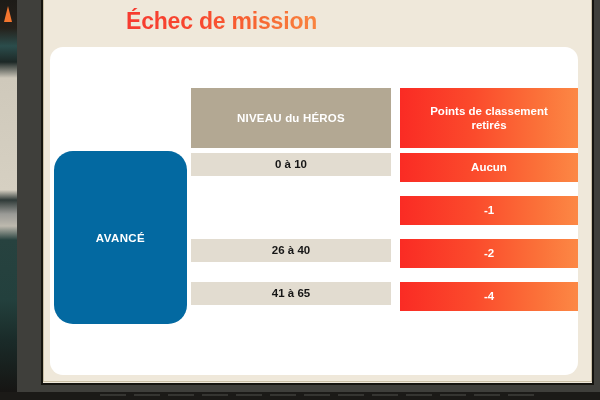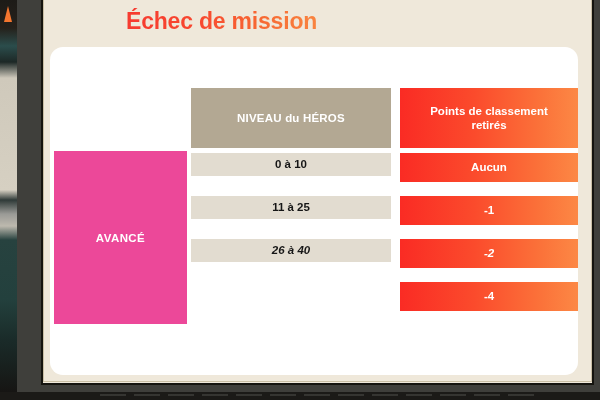--- a/index.html
+++ b/index.html
@@ -122,28 +122,29 @@
   .rank-table {
     position: absolute;
     left: 0; top: 0;
     width: 547px; height: 381px;
   }
 
   .tier-cell {
     position: absolute;
     left: 10px; top: 151px;
     width: 133px; height: 173px;
-    background: #ec4899;
+    background: #0369a1;
     display: flex;
     align-items: center;
     justify-content: center;
     color: #ffffff;
     font-size: 11.5px;
     font-weight: bold;
     letter-spacing: 0.4px;
+    border-radius: 19px;
   }
 
   .col-level  { position: absolute; left: 147px; width: 200px; }
   .col-points { position: absolute; left: 356px; width: 178px; }
 
   .cell {
     position: absolute;
     box-sizing: border-box;
     display: flex;
     align-items: center;
@@ -179,21 +180,21 @@
   .body-points {
     height: 29px;
     background: linear-gradient(90deg, #fa2b24 0%, #fb4b2c 42%, #fb7139 78%, #fc8845 100%);
     color: #ffffff;
     font-size: 11.5px;
     font-weight: bold;
   }
 
   .r0 { top: 153px; }
   .r1 { top: 196px; }
-  .r2 { top: 239px; font-style: italic; }
+  .r2 { top: 239px; }
   .r3 { top: 282px; }
 </style>
 </head>
 <body>
 
 <div class="desktop-backdrop">
   <div class="bg-strip"></div>
   <div class="bg-orange-mark"></div>
   <div class="bg-bottom-strip"></div>
 </div>
@@ -212,23 +213,23 @@
 
       <div class="tier-cell">AVANCÉ</div>
 
       <div class="cell col-points head-points">Points de classement retirés</div>
 
       <div class="cell col-level head-level">NIVEAU du HÉROS</div>
 
       <div class="cell col-level body-level r0">0 à 10</div>
       <div class="cell col-points body-points r0">Aucun</div>
 
-      <div class="cell col-level body-level r1">11 à 25</div>
       <div class="cell col-points body-points r1">-1</div>
 
       <div class="cell col-level body-level r2">26 à 40</div>
       <div class="cell col-points body-points r2">-2</div>
 
+      <div class="cell col-level body-level r3">41 à 65</div>
       <div class="cell col-points body-points r3">-4</div>
 
     </div>
   </div>
 </div>
 
 </body></html>

